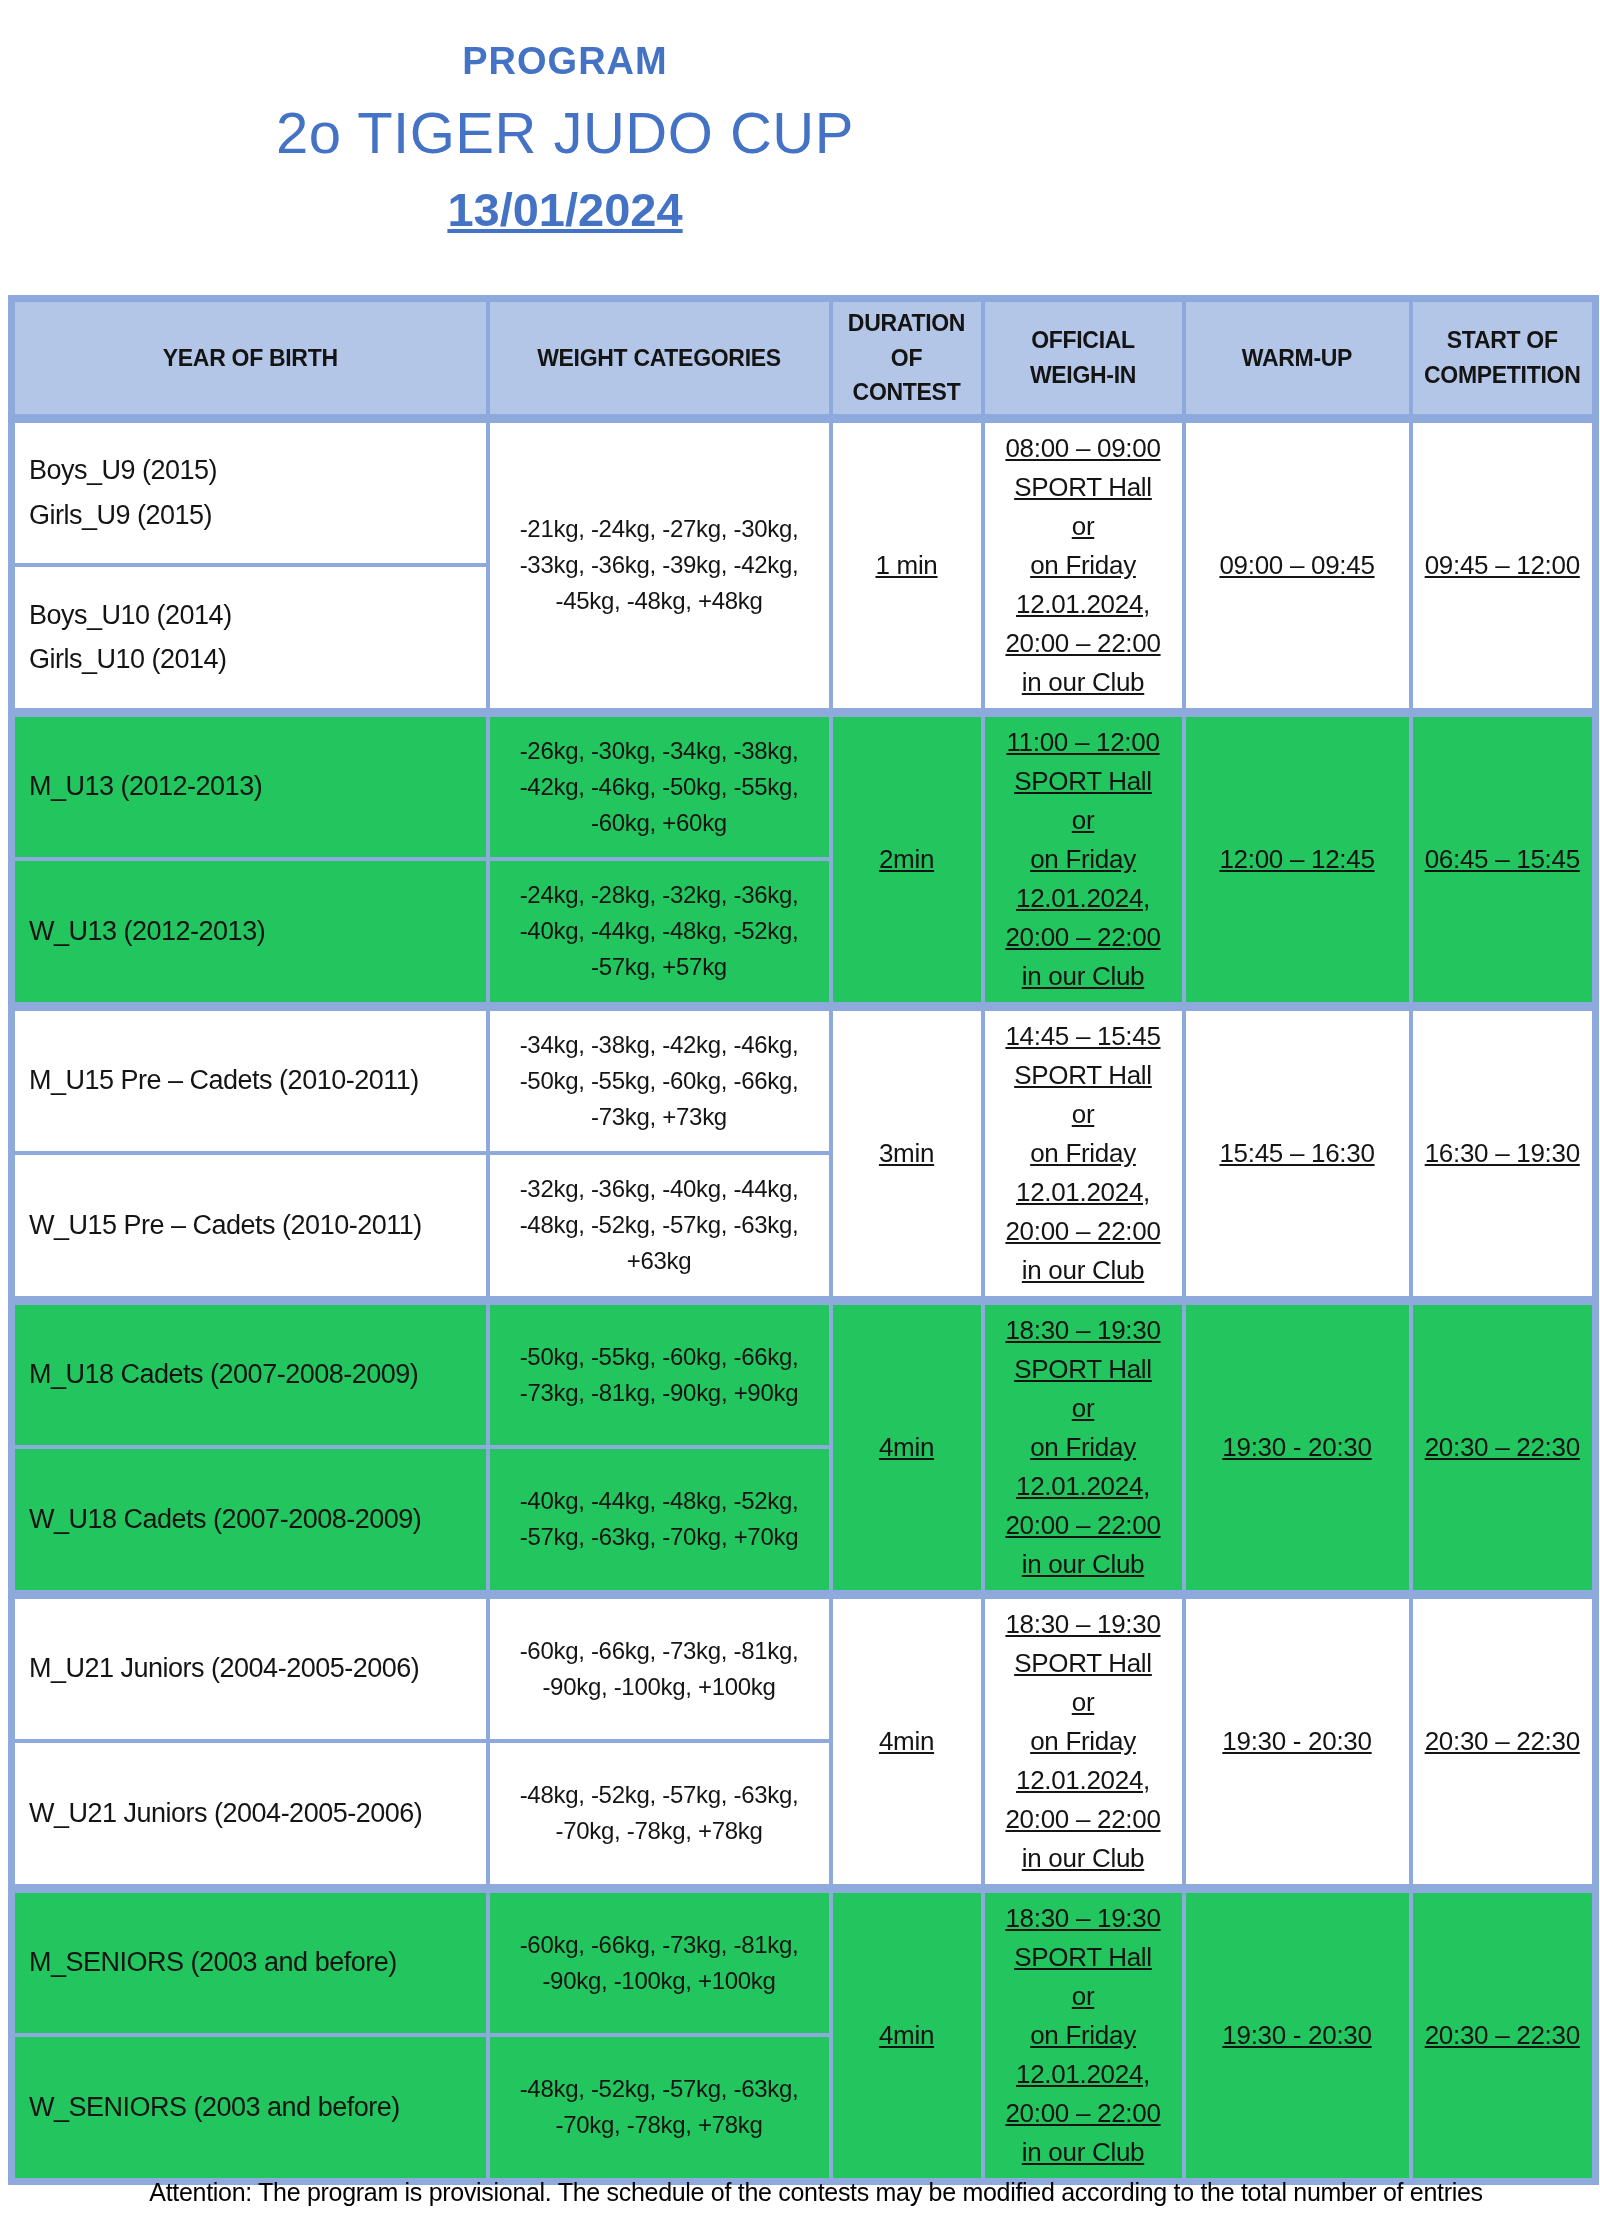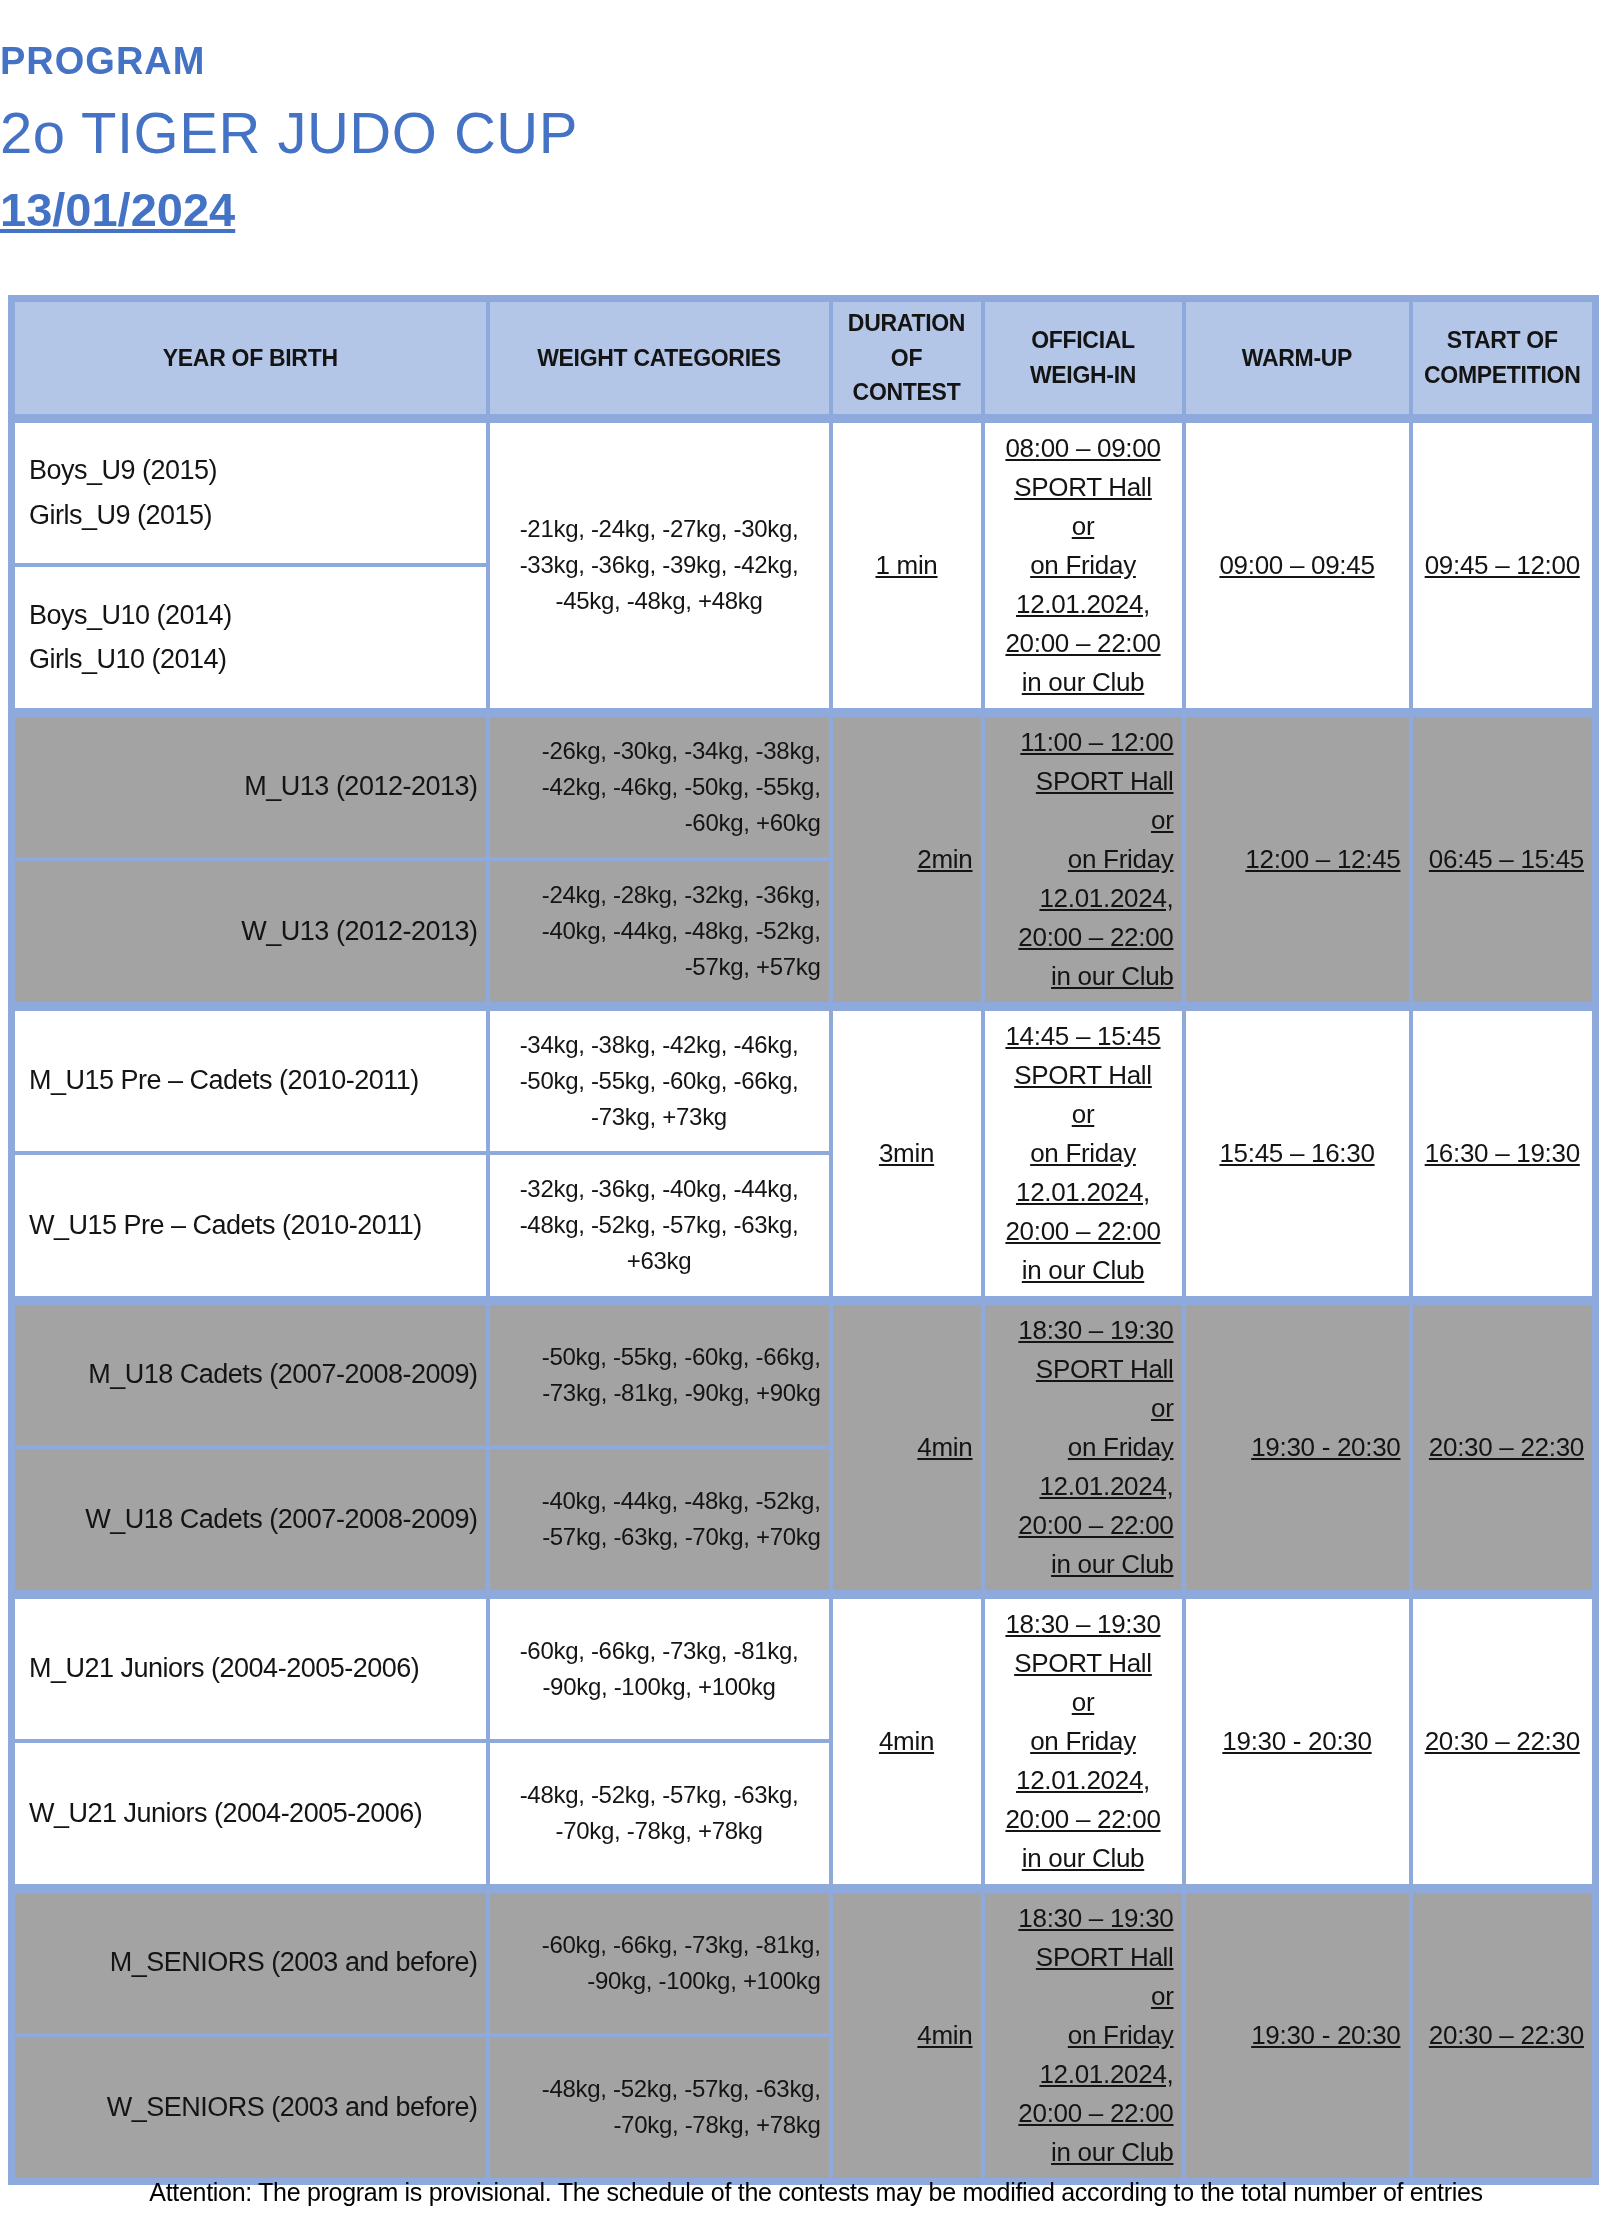--- a/index.html
+++ b/index.html
@@ -10,20 +10,21 @@
     background: #ffffff;
     font-family: "Liberation Sans", sans-serif;
     color: #141414;
     position: relative;
   }
 
   
   .doc-header {
     width: 1130px;
     padding-top: 40px;
+    text-align: center;
   }
   .program-label {
     color: #4472C4;
     font-size: 38px;
     font-weight: bold;
     letter-spacing: 1px;
   }
   .event-title {
     color: #4472C4;
     font-size: 58px;
@@ -80,21 +81,21 @@
   }
   .program td.cat {
     text-align: left;
     font-weight: normal;
     font-size: 27px;
     padding-left: 14px;
     line-height: 1.65;
     letter-spacing: -0.5px;
   }
   .program td.time { font-size: 26px; text-decoration: underline; }
-  .program tr.shaded td { background: #a3a3a3; text-align: right; }
+  .program tr.shaded td { background: #22c55e; }
   .program tr.gf td { border-top-width: 9px; }
   .program thead th { border-bottom-width: 9px; }
 
   
   .doc-footer {
     position: absolute;
     left: 16px;
     width: 1600px;
     top: 2178px;
     text-align: center;

